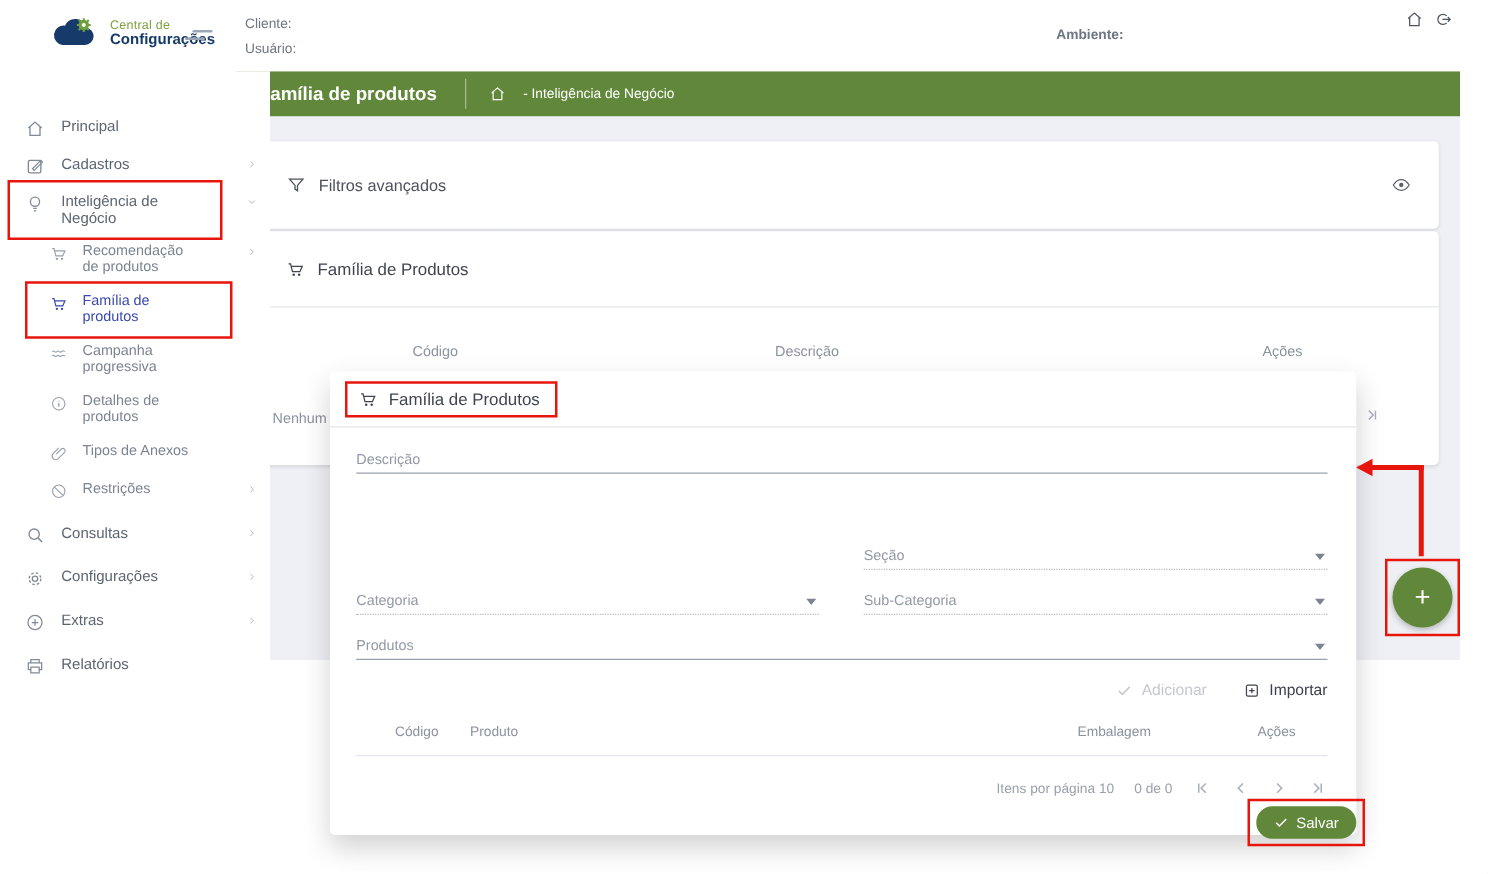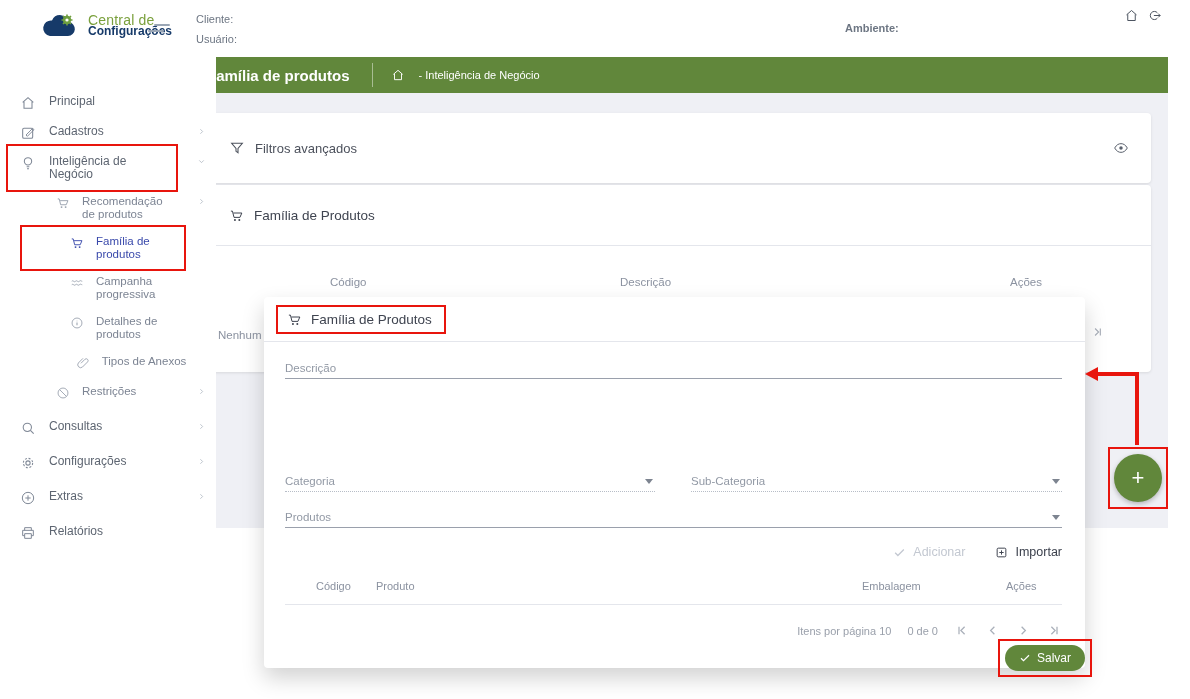--- a/index.html
+++ b/index.html
@@ -4,36 +4,36 @@
 <style>
   * { margin:0; padding:0; box-sizing:border-box; }
   html,body { width:1190px; height:699px; background:#fff; font-family:"Liberation Sans",sans-serif; }
   #app { position:relative; width:1190px; height:699px; overflow:hidden; background:#fff; }
 
   
   .header { position:absolute; left:0; top:0; width:1190px; height:57px; background:#fff; z-index:5; }
   .brand { position:absolute; left:40px; top:12px; display:flex; align-items:center; gap:8px; }
   .cloud-wrap { position:relative; width:40px; height:28px; }
   .brand-text { line-height:11px; }
-  .brand-line1 { font-size:14px; color:#7aa03c; letter-spacing:.2px; }
+  .brand-line1 { font-size:10px; color:#7aa03c; letter-spacing:.2px; }
   .brand-line2 { font-size:12px; font-weight:bold; color:#163a69; }
   .hamburger { position:absolute; left:148px; top:22px; width:22px; height:12px; cursor:pointer; }
   .hamburger span { position:absolute; height:2px; background:#9aa6b5; border-radius:1px; }
   .hamburger .h1 { left:6px; right:0; top:2px; }
   .hamburger .h2 { left:0; right:6px; top:8px; }
   .hdr-meta { position:absolute; font-size:11px; color:#6d7683; }
   .hdr-cliente { left:196px; top:13px; }
   .hdr-usuario { left:196px; top:33px; }
   .hdr-ambiente { left:845px; top:22px;font-weight:bold; }
   .hdr-icons { position:absolute; right:28px; top:8px; display:flex; gap:8px; color:#4d5561; }
 
   
   .sidebar { position:absolute; left:0; top:57px; width:216px; bottom:0; background:#fff; z-index:4; padding-top:31px; }
   .nav-item { position:relative; display:flex; align-items:flex-start; padding:7px 10px 7px 20px; cursor:pointer; color:#5d6571; }
-  .nav-item.sub { padding-left:56px; color:#7c8493;justify-content:center; }
+  .nav-item.sub { padding-left:40px; color:#7c8493; }
   .nav-item.mt { margin-top:5px; }
   .nav-icon { width:16px; height:16px; flex:0 0 16px; margin-right:13px; color:#808997; display:flex; align-items:center; justify-content:center; }
   .nav-item.sub .nav-icon { width:14px; flex-basis:14px; margin-right:12px; color:#98a0ad; }
   .nav-label { font-size:12px; line-height:13px; max-width:100px; }
   .nav-item.sub .nav-label { font-size:11.5px; max-width:96px; }
   .nav-chevron { margin-left:auto; color:#aab1bc; display:flex; align-items:center; padding-top:2px; }
   .nav-item.active, .nav-item.active .nav-icon { color:#3949ab; }
   .nav-item.boxed-main::after { content:""; position:absolute; left:6px; right:38px; top:-4px; bottom:-4px; border:2px solid #e8150d; pointer-events:none; }
   .nav-item.boxed-sub::after { content:""; position:absolute; left:20px; right:30px; top:-3px; bottom:-3px; border:2px solid #e8150d; pointer-events:none; }
 
@@ -446,20 +446,24 @@
             </svg>
           </span>
         <span class="modal-title">Família de Produtos</span>
       </div>
     </div>
     <div class="modal-div"></div>
 
     <div class="field" style="left:21px; top:61px; width:777px;">
       <span class="field-label">Descrição</span>
     </div>
+    <div class="field dotted" style="left:427px; top:138px; width:371px;">
+      <span class="field-label">Seção</span>
+      <span class="dd-arrow"></span>
+    </div>
     <div class="field dotted" style="left:21px; top:174px; width:370px;">
       <span class="field-label">Categoria</span>
       <span class="dd-arrow"></span>
     </div>
     <div class="field dotted" style="left:427px; top:174px; width:371px;">
       <span class="field-label">Sub-Categoria</span>
       <span class="dd-arrow"></span>
     </div>
     <div class="field" style="left:21px; top:210px; width:777px;">
       <span class="field-label">Produtos</span>

